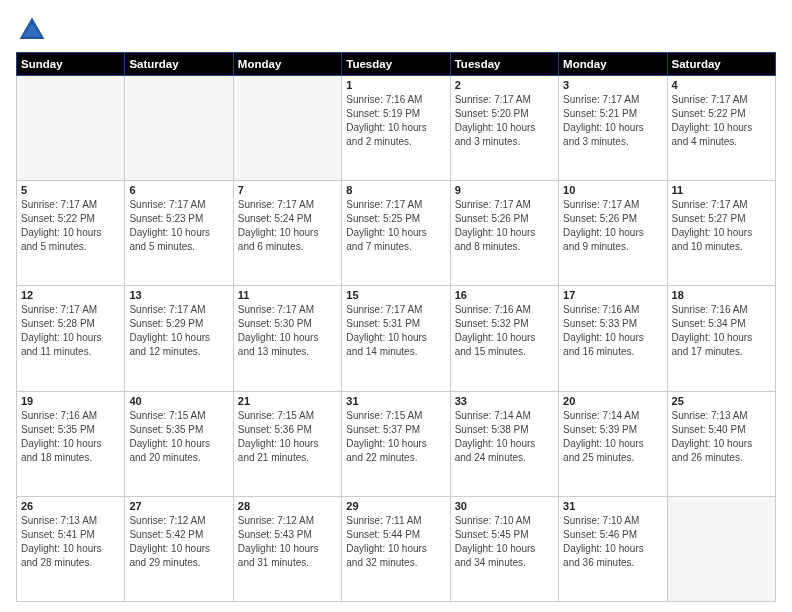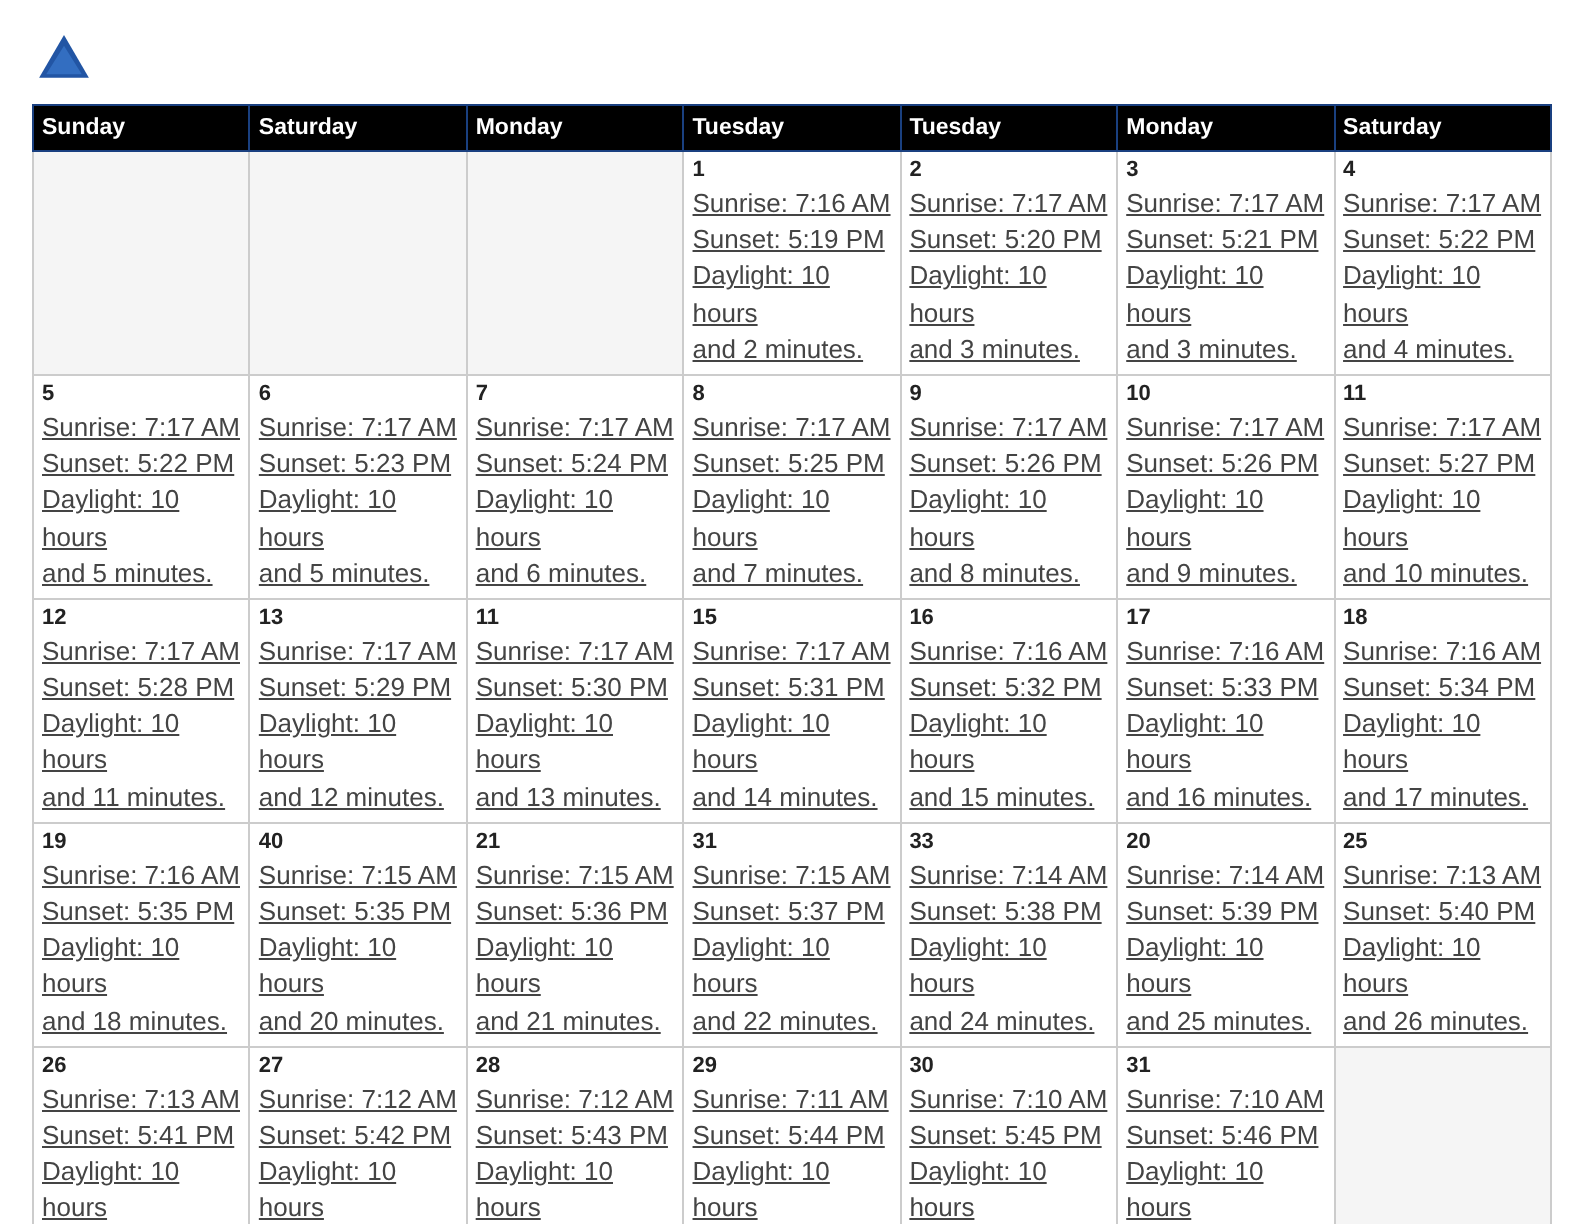--- a/index.html
+++ b/index.html
@@ -88,24 +88,23 @@
     .calendar td.empty {
       background: #f5f5f5;
     }
     .day-number {
       font-size: 11px;
       font-weight: bold;
       color: #222;
       margin-bottom: 2px;
     }
     .day-info {
-      font-size: 13px;
+      font-size: 10px;
       color: #444;
       line-height: 1.4;
-      text-decoration: underline;
     }
   </style>
 </head>
 <body>
 
 <div class="page">
   <div class="header">
     <div class="logo">
       <svg class="logo-icon" viewBox="0 0 36 36" xmlns="http://www.w3.org/2000/svg">
         <polygon points="18,4 32,28 4,28" fill="#2255a4"></polygon>

